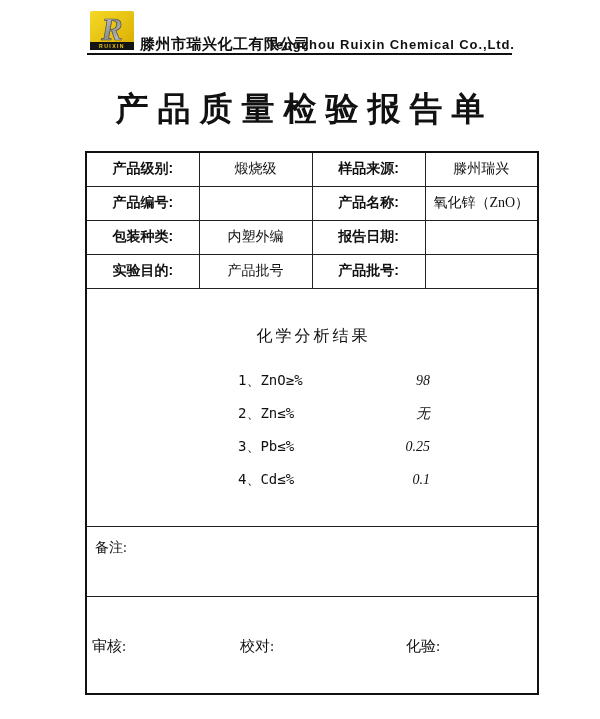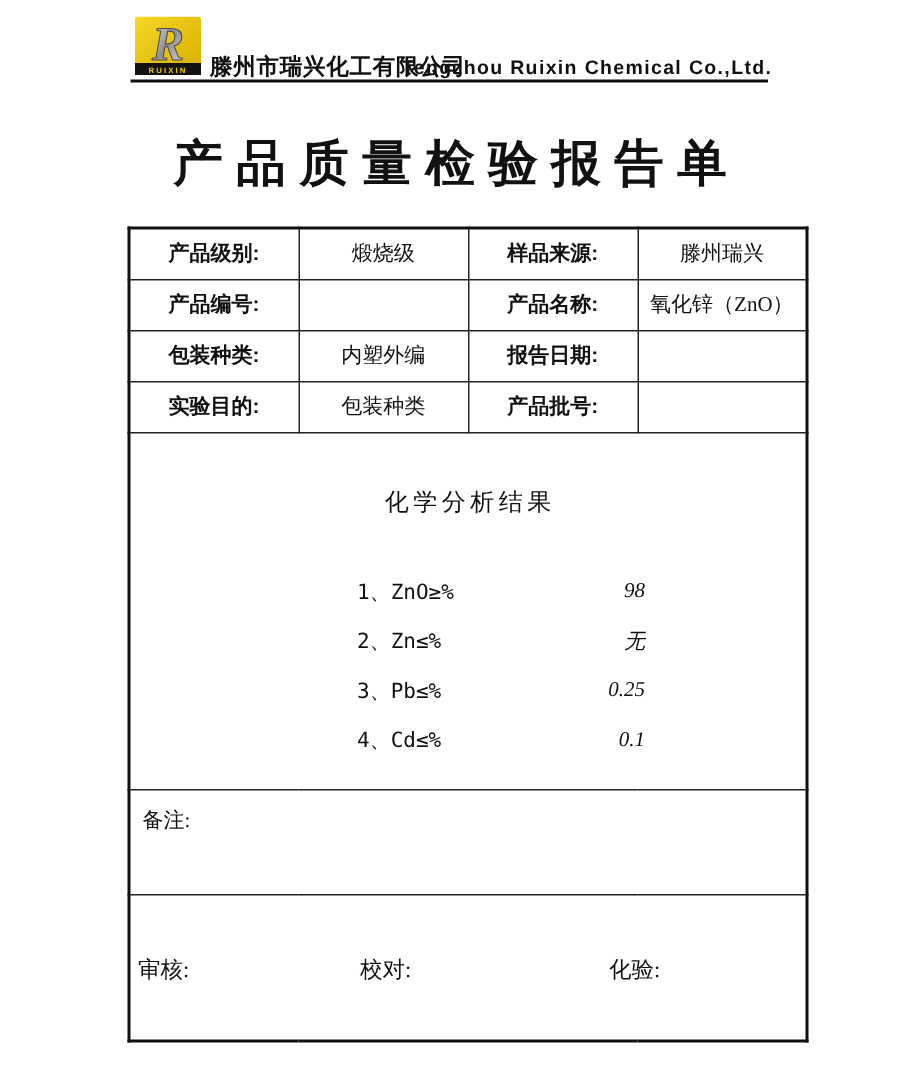--- a/index.html
+++ b/index.html
@@ -68,21 +68,21 @@
     white-space:nowrap;
   }
 
   tr.analysis-row { height:238px; }
   td.analysis-cell { vertical-align:top; padding:12px; }
   .analysis-heading {
     margin-top:27px; text-align:center;
     font-size:16px; line-height:16px;
     letter-spacing:3px; text-indent:3px;
   }
-  .analysis-items { margin-top:35px; }
+  .analysis-items { margin-top:21px; }
   .analysis-item {
     height:33px; display:flex; align-items:center;
     justify-content:space-between;
     margin-left:139px; width:192px;
     font-size:14px;
     font-family:"DejaVu Sans Mono","Liberation Serif", serif;
   }
   .analysis-item .item-value { font-family:"Liberation Serif", serif;font-style:italic; }
 
   tr.remarks-row { height:70px; }
@@ -148,21 +148,21 @@
       <td class="value-cell">氧化锌（ZnO）</td>
     </tr>
     <tr class="info-row">
       <td class="label-cell">包装种类:</td>
       <td class="value-cell">内塑外编</td>
       <td class="label-cell">报告日期:</td>
       <td class="value-cell"></td>
     </tr>
     <tr class="info-row">
       <td class="label-cell">实验目的:</td>
-      <td class="value-cell">包装种类</td>
+      <td class="value-cell">产品批号</td>
       <td class="label-cell">产品批号:</td>
       <td class="value-cell"></td>
     </tr>
 
     <tr class="analysis-row">
       <td class="analysis-cell" colspan="4">
         <div class="analysis-heading">化学分析结果</div>
         <div class="analysis-items">
           <div class="analysis-item">
             <span class="item-label">1、ZnO≥%</span>

